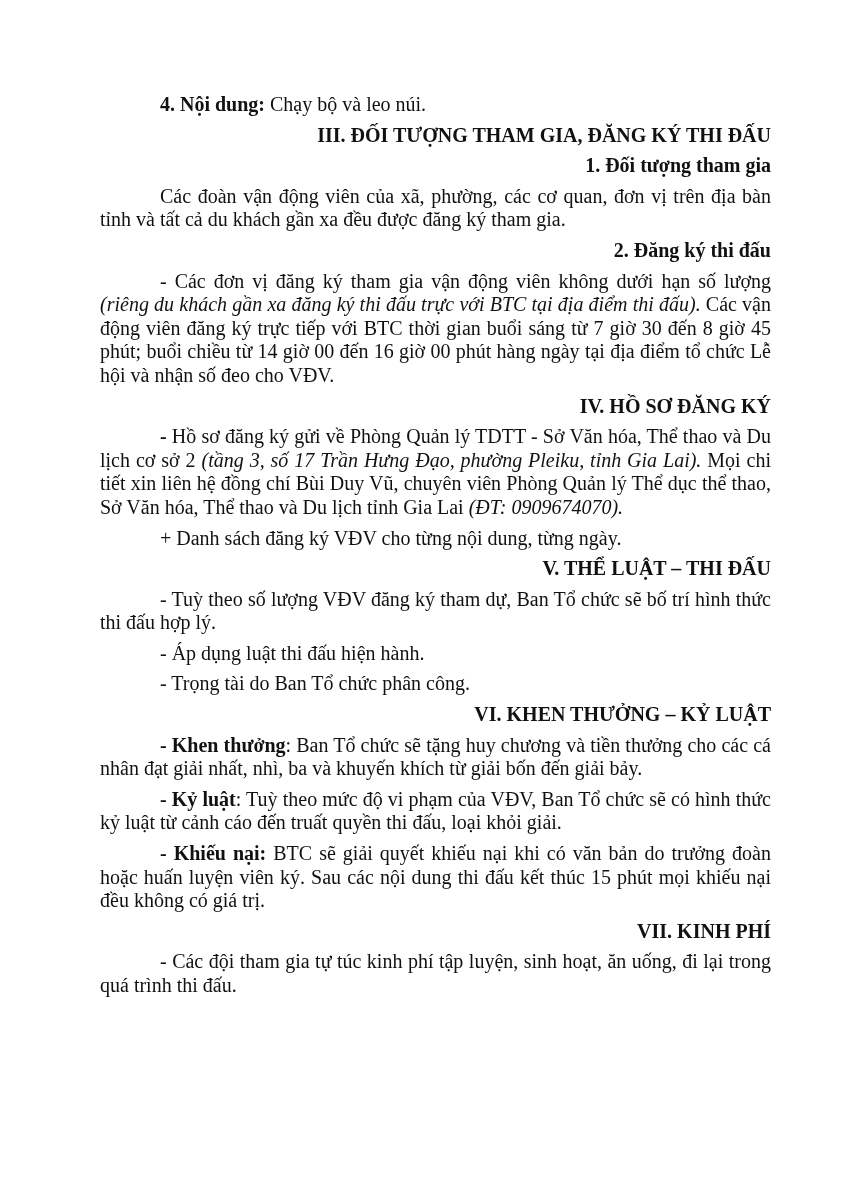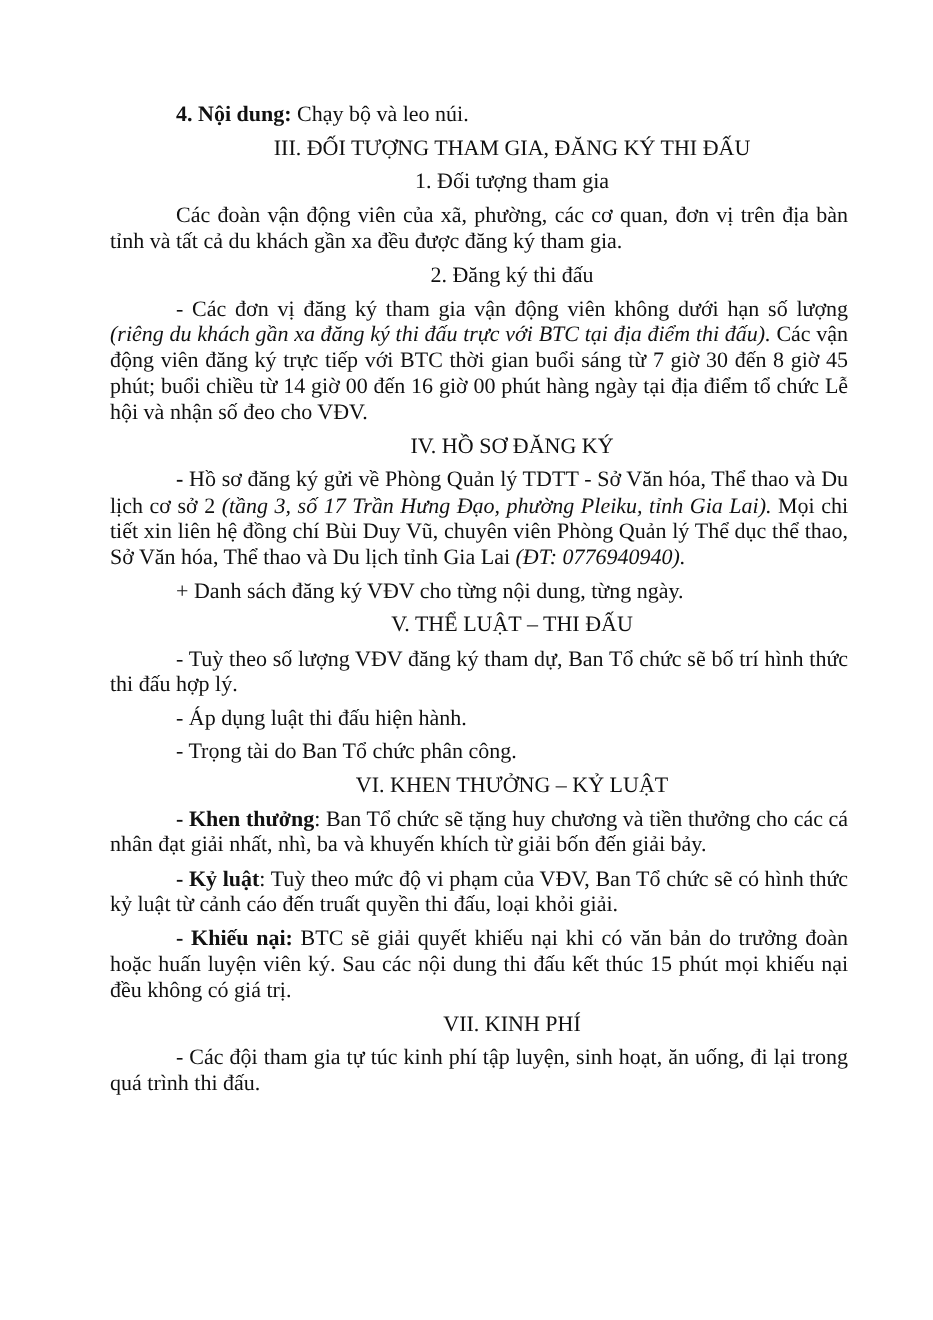--- a/index.html
+++ b/index.html
@@ -17,22 +17,22 @@
     overflow: hidden;
   }
   .para {
     margin: 7px 0;
     text-indent: 60px;
     text-align: justify;
   }
   .heading {
     margin: 7px 0;
     text-indent: 60px;
-    font-weight: normal;
-    text-align: center;
+    font-weight: bold;
+    text-align: right;
     white-space: nowrap;
   }
   .b { font-weight: bold; }
   .i { font-style: italic; }
 </style>
 </head>
 <body>
 
 <div class="page">
 
@@ -59,21 +59,21 @@
   <p class="para">
     <span>- Các đơn vị đăng ký tham gia vận động viên không dưới hạn số lượng </span><span class="i">(riêng du khách gần xa đăng ký thi đấu trực với BTC tại địa điểm thi đấu).</span><span> Các vận động viên đăng ký trực tiếp với BTC thời gian buổi sáng từ 7 giờ 30 đến 8 giờ 45 phút; buổi chiều từ 14 giờ 00 đến 16 giờ 00 phút hàng ngày tại địa điểm tổ chức Lễ hội và nhận số đeo cho VĐV.</span>
   </p>
 
 
   <p class="heading">
     <span>IV. HỒ SƠ ĐĂNG KÝ</span>
   </p>
 
   <p class="para">
-    <span class="b">- </span><span>Hồ sơ đăng ký gửi về Phòng Quản lý TDTT - Sở Văn hóa, Thể thao và Du lịch cơ sở 2 </span><span class="i">(tầng 3, số 17 Trần Hưng Đạo, phường Pleiku, tỉnh Gia Lai).</span><span> Mọi chi tiết xin liên hệ đồng chí Bùi Duy Vũ, chuyên viên Phòng Quản lý Thể dục thể thao, Sở Văn hóa, Thể thao và Du lịch tỉnh Gia Lai </span><span class="i">(ĐT: 0776940940).</span>
+    <span class="b">- </span><span>Hồ sơ đăng ký gửi về Phòng Quản lý TDTT - Sở Văn hóa, Thể thao và Du lịch cơ sở 2 </span><span class="i">(tầng 3, số 17 Trần Hưng Đạo, phường Pleiku, tỉnh Gia Lai).</span><span> Mọi chi tiết xin liên hệ đồng chí Bùi Duy Vũ, chuyên viên Phòng Quản lý Thể dục thể thao, Sở Văn hóa, Thể thao và Du lịch tỉnh Gia Lai </span><span class="i">(ĐT: 0909674070).</span>
   </p>
 
   <p class="para">
     <span>+ Danh sách đăng ký VĐV cho từng nội dung, từng ngày.</span>
   </p>
 
 
   <p class="heading">
     <span>V. THỂ LUẬT – THI ĐẤU</span>
   </p>

